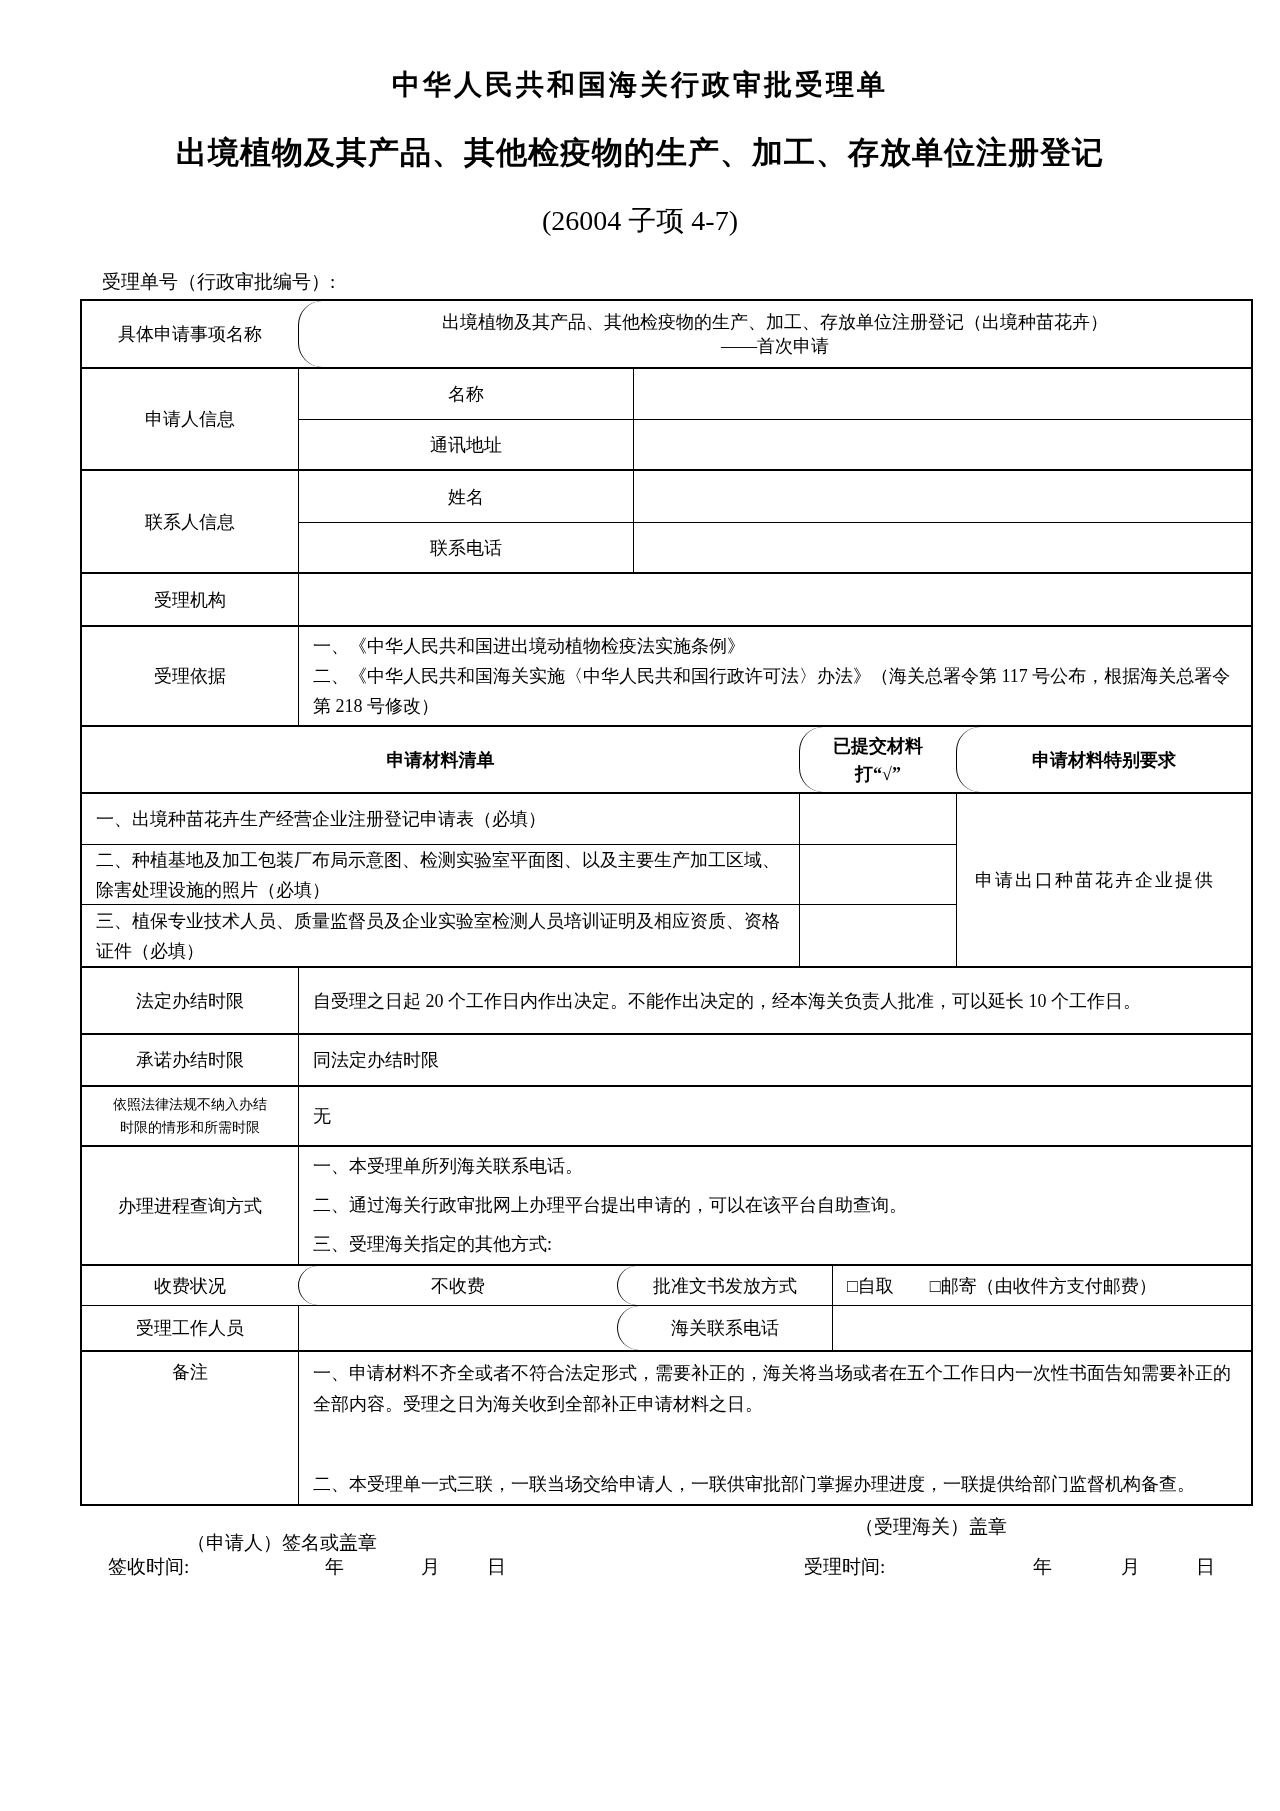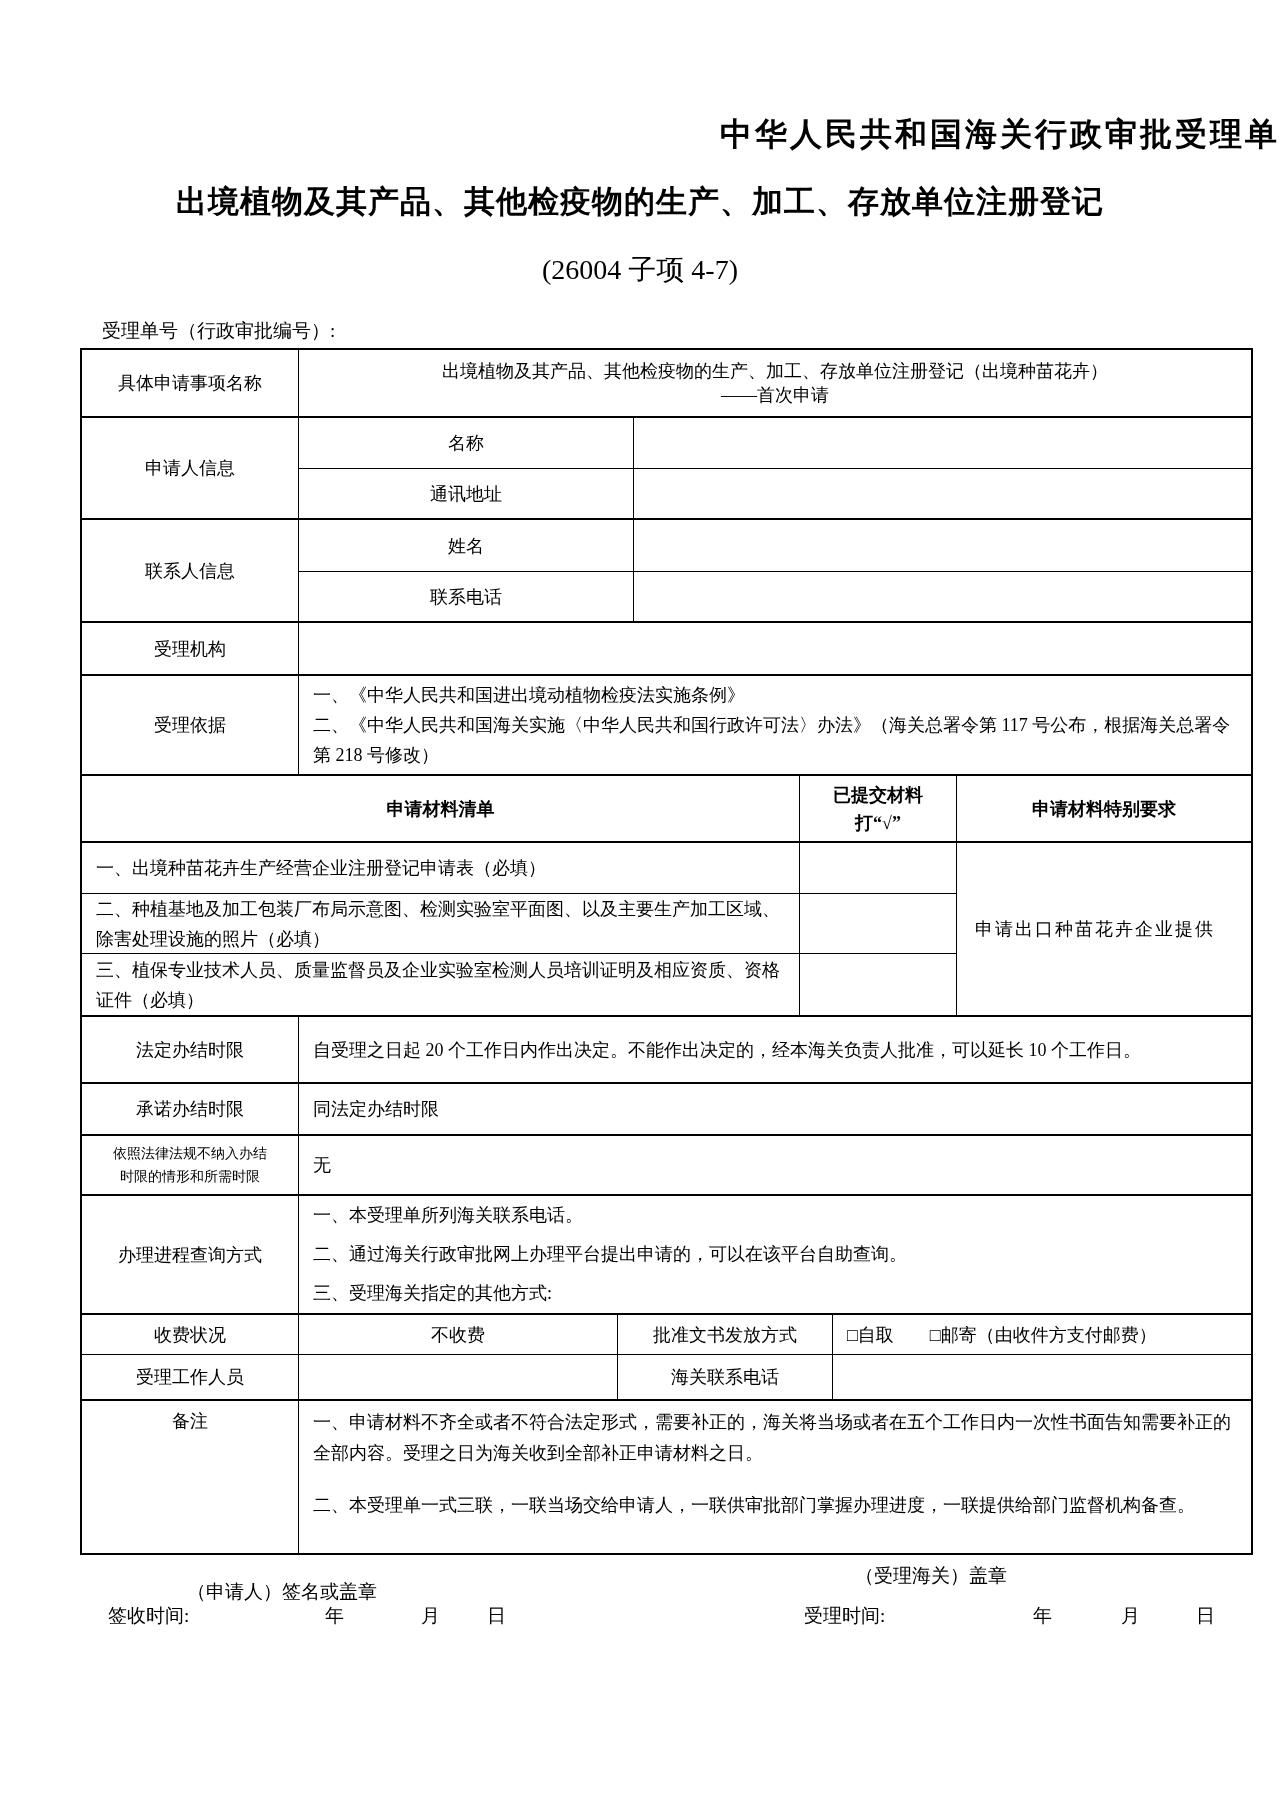--- a/index.html
+++ b/index.html
@@ -6,23 +6,23 @@
   html,body { background:#ffffff; }
   .page {
     position:relative;
     width:1280px; height:1811px;
     background:#ffffff;
     color:#000000;
     font-family:"Liberation Serif","DejaVu Serif",serif;
     overflow:hidden;
   }
   .title-main {
-    padding-top:111px;
-    text-align:right;
-    font-size:32px; font-weight:bold;
+    padding-top:62px;
+    text-align:center;
+    font-size:28px; font-weight:bold;
     letter-spacing:3px; line-height:46px;
   }
   .title-sub {
     margin-top:24px;
     text-align:center;
     font-size:31px; font-weight:bold;
     letter-spacing:1px; line-height:42px;
   }
   .title-code {
     margin-top:28px;
@@ -39,21 +39,21 @@
     width:1173px;
     border:2px solid #000;
     font-size:18px;
   }
   .row { display:flex; align-items:stretch; }
   .bt1 { border-top:1px solid #000; }
   .bt2 { border-top:2px solid #000; }
   .cell { display:flex; align-items:center; }
   .bl   { border-left:1px solid #000; }
   .lab  { justify-content:center; text-align:center; }
-  .ctr  { justify-content:center; text-align:center; }
+  .ctr  { justify-content:center; text-align:center;border-radius:24px; }
   .lft  { padding:4px 14px;font-family:Liberation Serif, serif; }
   .stack { display:flex; flex-direction:column; flex:1 1 auto; }
   .subrow { display:flex; flex:1 1 auto; }
   .w216 { width:216px; flex:0 0 216px; }
   .w334 { width:334px; flex:0 0 334px; }
   .w319 { width:319px; flex:0 0 319px; }
   .w215 { width:215px; flex:0 0 215px; }
   .w717 { width:717px; flex:0 0 717px; }
   .w157 { width:157px; flex:0 0 157px; }
   .grow { flex:1 1 auto; }
@@ -206,21 +206,21 @@
 
     <div class="row h45 bt1">
       <div class="cell lab w216">受理工作人员</div>
       <div class="cell lft w319 bl"></div>
       <div class="cell ctr w215 bl">海关联系电话</div>
       <div class="cell lft grow bl"></div>
     </div>
 
     <div class="row h125 bt2">
       <div class="cell w216" style="justify-content:center; align-items:flex-start; padding-top:8px;">备注</div>
-      <div class="cell col grow bl lft lh31" style="align-items:flex-start; justify-content:flex-start; padding-top:6px;gap:21px;">
+      <div class="cell col grow bl lft lh31" style="align-items:flex-start; justify-content:space-between; padding-top:6px;gap:21px;">
         <div>一、申请材料不齐全或者不符合法定形式，需要补正的，海关将当场或者在五个工作日内一次性书面告知需要补正的全部内容。受理之日为海关收到全部补正申请材料之日。</div>
         <div>二、本受理单一式三联，一联当场交给申请人，一联供审批部门掌握办理进度，一联提供给部门监督机构备查。</div>
       </div>
     </div>
 
   </div>
 
   <div class="foot-row">
     <span class="f-sign">（申请人）签名或盖章</span>
     <span class="f-seal">（受理海关）盖章</span>

